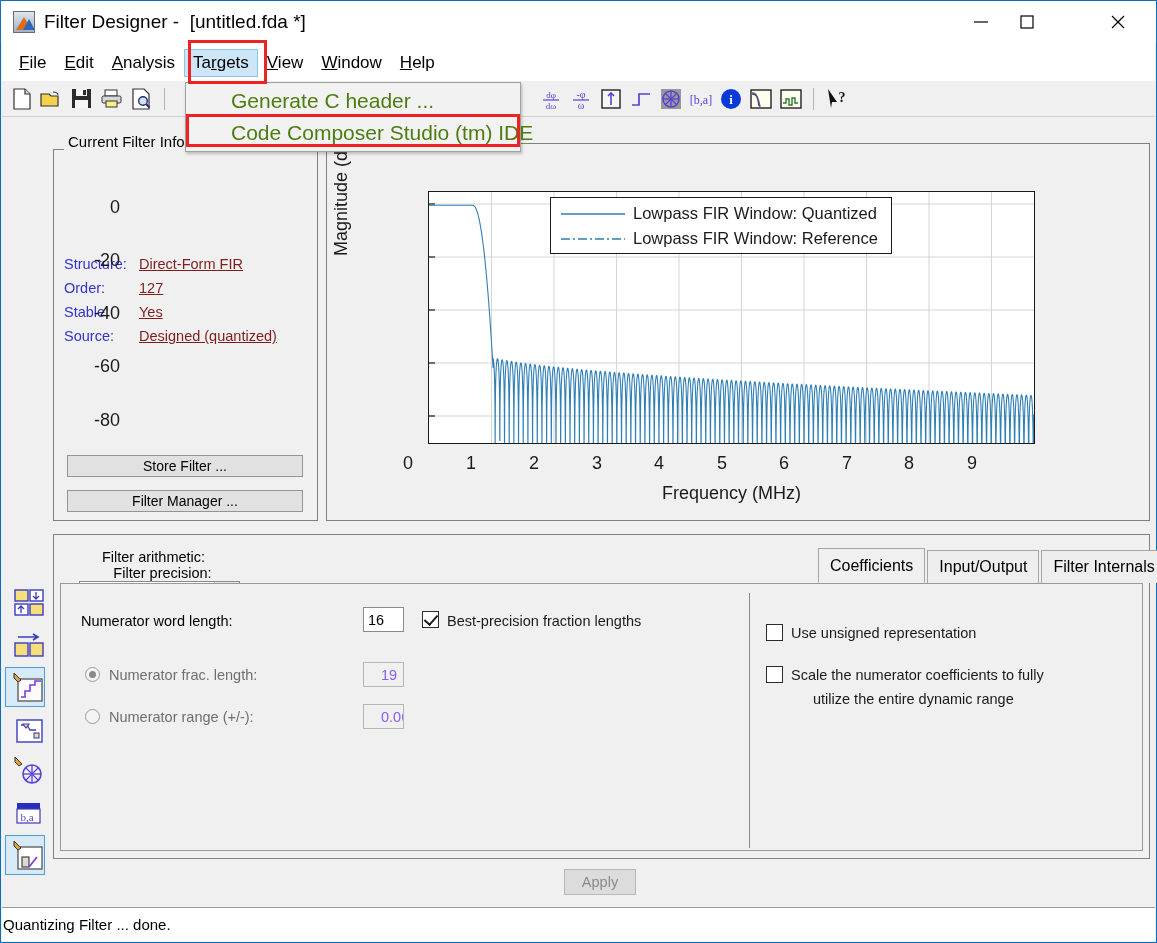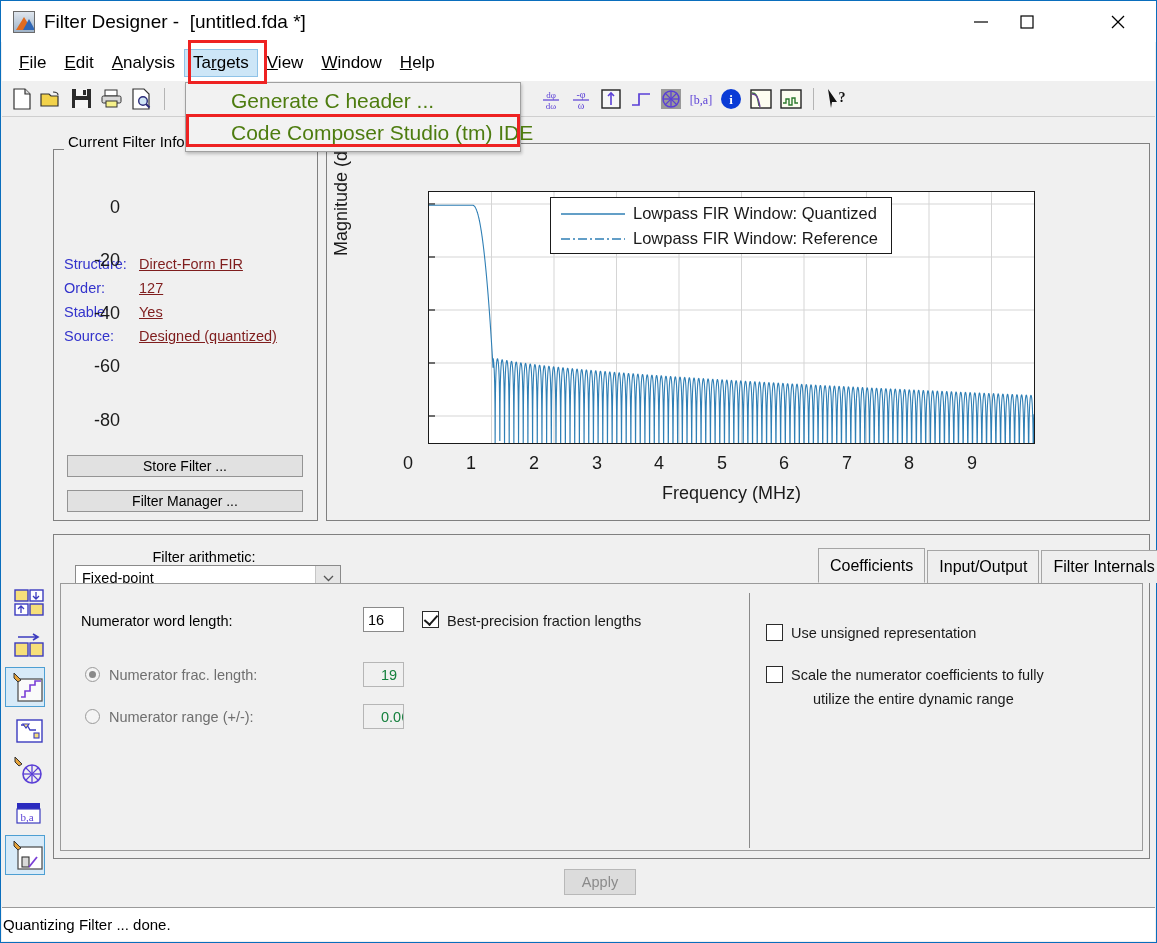--- a/index.html
+++ b/index.html
@@ -178,21 +178,21 @@
     background:#f0f0f0; border:1px solid #9a9a9a;
   }
   #vdiv { position:absolute; left:748px; top:592px; width:1px; height:255px; background:#8a8a8a; }
 
   .field-lbl { position:absolute; font-size:14.5px; white-space:nowrap; }
   .tbox {
     position:absolute; height:25px; background:#fff; border:1px solid #8a8a8a;
     display:flex; align-items:center; padding-left:4px; font-size:14.5px; color:#000;
     overflow:hidden;
   }
-  .tbox.dis { background:#f0f0f0; border-color:#b6b6b6; color:#15803d;padding-left:17px; }
+  .tbox.dis { background:#f0f0f0; border-color:#b6b6b6; color:#8b5cf6;padding-left:17px; }
   .radio {
     position:absolute; width:15px; height:15px; border-radius:50%;
     border:1.6px solid #9a9a9a; background:#f4f4f4;
   }
   .radio.on::after {
     content:""; position:absolute; left:3px; top:3px; width:7px; height:7px;
     border-radius:50%; background:#8a8a8a;
   }
   .chk {
     position:absolute; width:17px; height:17px; background:#fff;
@@ -504,28 +504,20 @@
           <line x1="1" y1="6" x2="65" y2="6" stroke="#2f7fb5" stroke-width="1.6" stroke-dasharray="9 3 2 3"></line>
         </svg>
       <span class="leg-txt">Lowpass FIR Window: Reference</span>
     </div>
   </div>
 
   <div id="bottom-group"></div>
 
   <div id="arith-row">
     <span class="lbl">Filter arithmetic:</span>
-    <div class="combo" style="width:266px; margin-left:8px;">
-      <span class="cval">Fixed-point</span>
-      <span class="carrow">
-        <svg width="11" height="8" viewBox="0 0 11 8">
-            <path d="M1 2l4.5 4.5L10 2" fill="none" stroke="#555" stroke-width="1.3"></path>
-          </svg>
-      </span>
-    </div>
     <span class="lbl" style="margin-left:18px;">Filter precision:</span>
     <div class="combo" style="width:161px; margin-left:12px;">
       <span class="cval">Full</span>
       <span class="carrow">
         <svg width="11" height="8" viewBox="0 0 11 8">
             <path d="M1 2l4.5 4.5L10 2" fill="none" stroke="#555" stroke-width="1.3"></path>
           </svg>
       </span>
     </div>
   </div>

